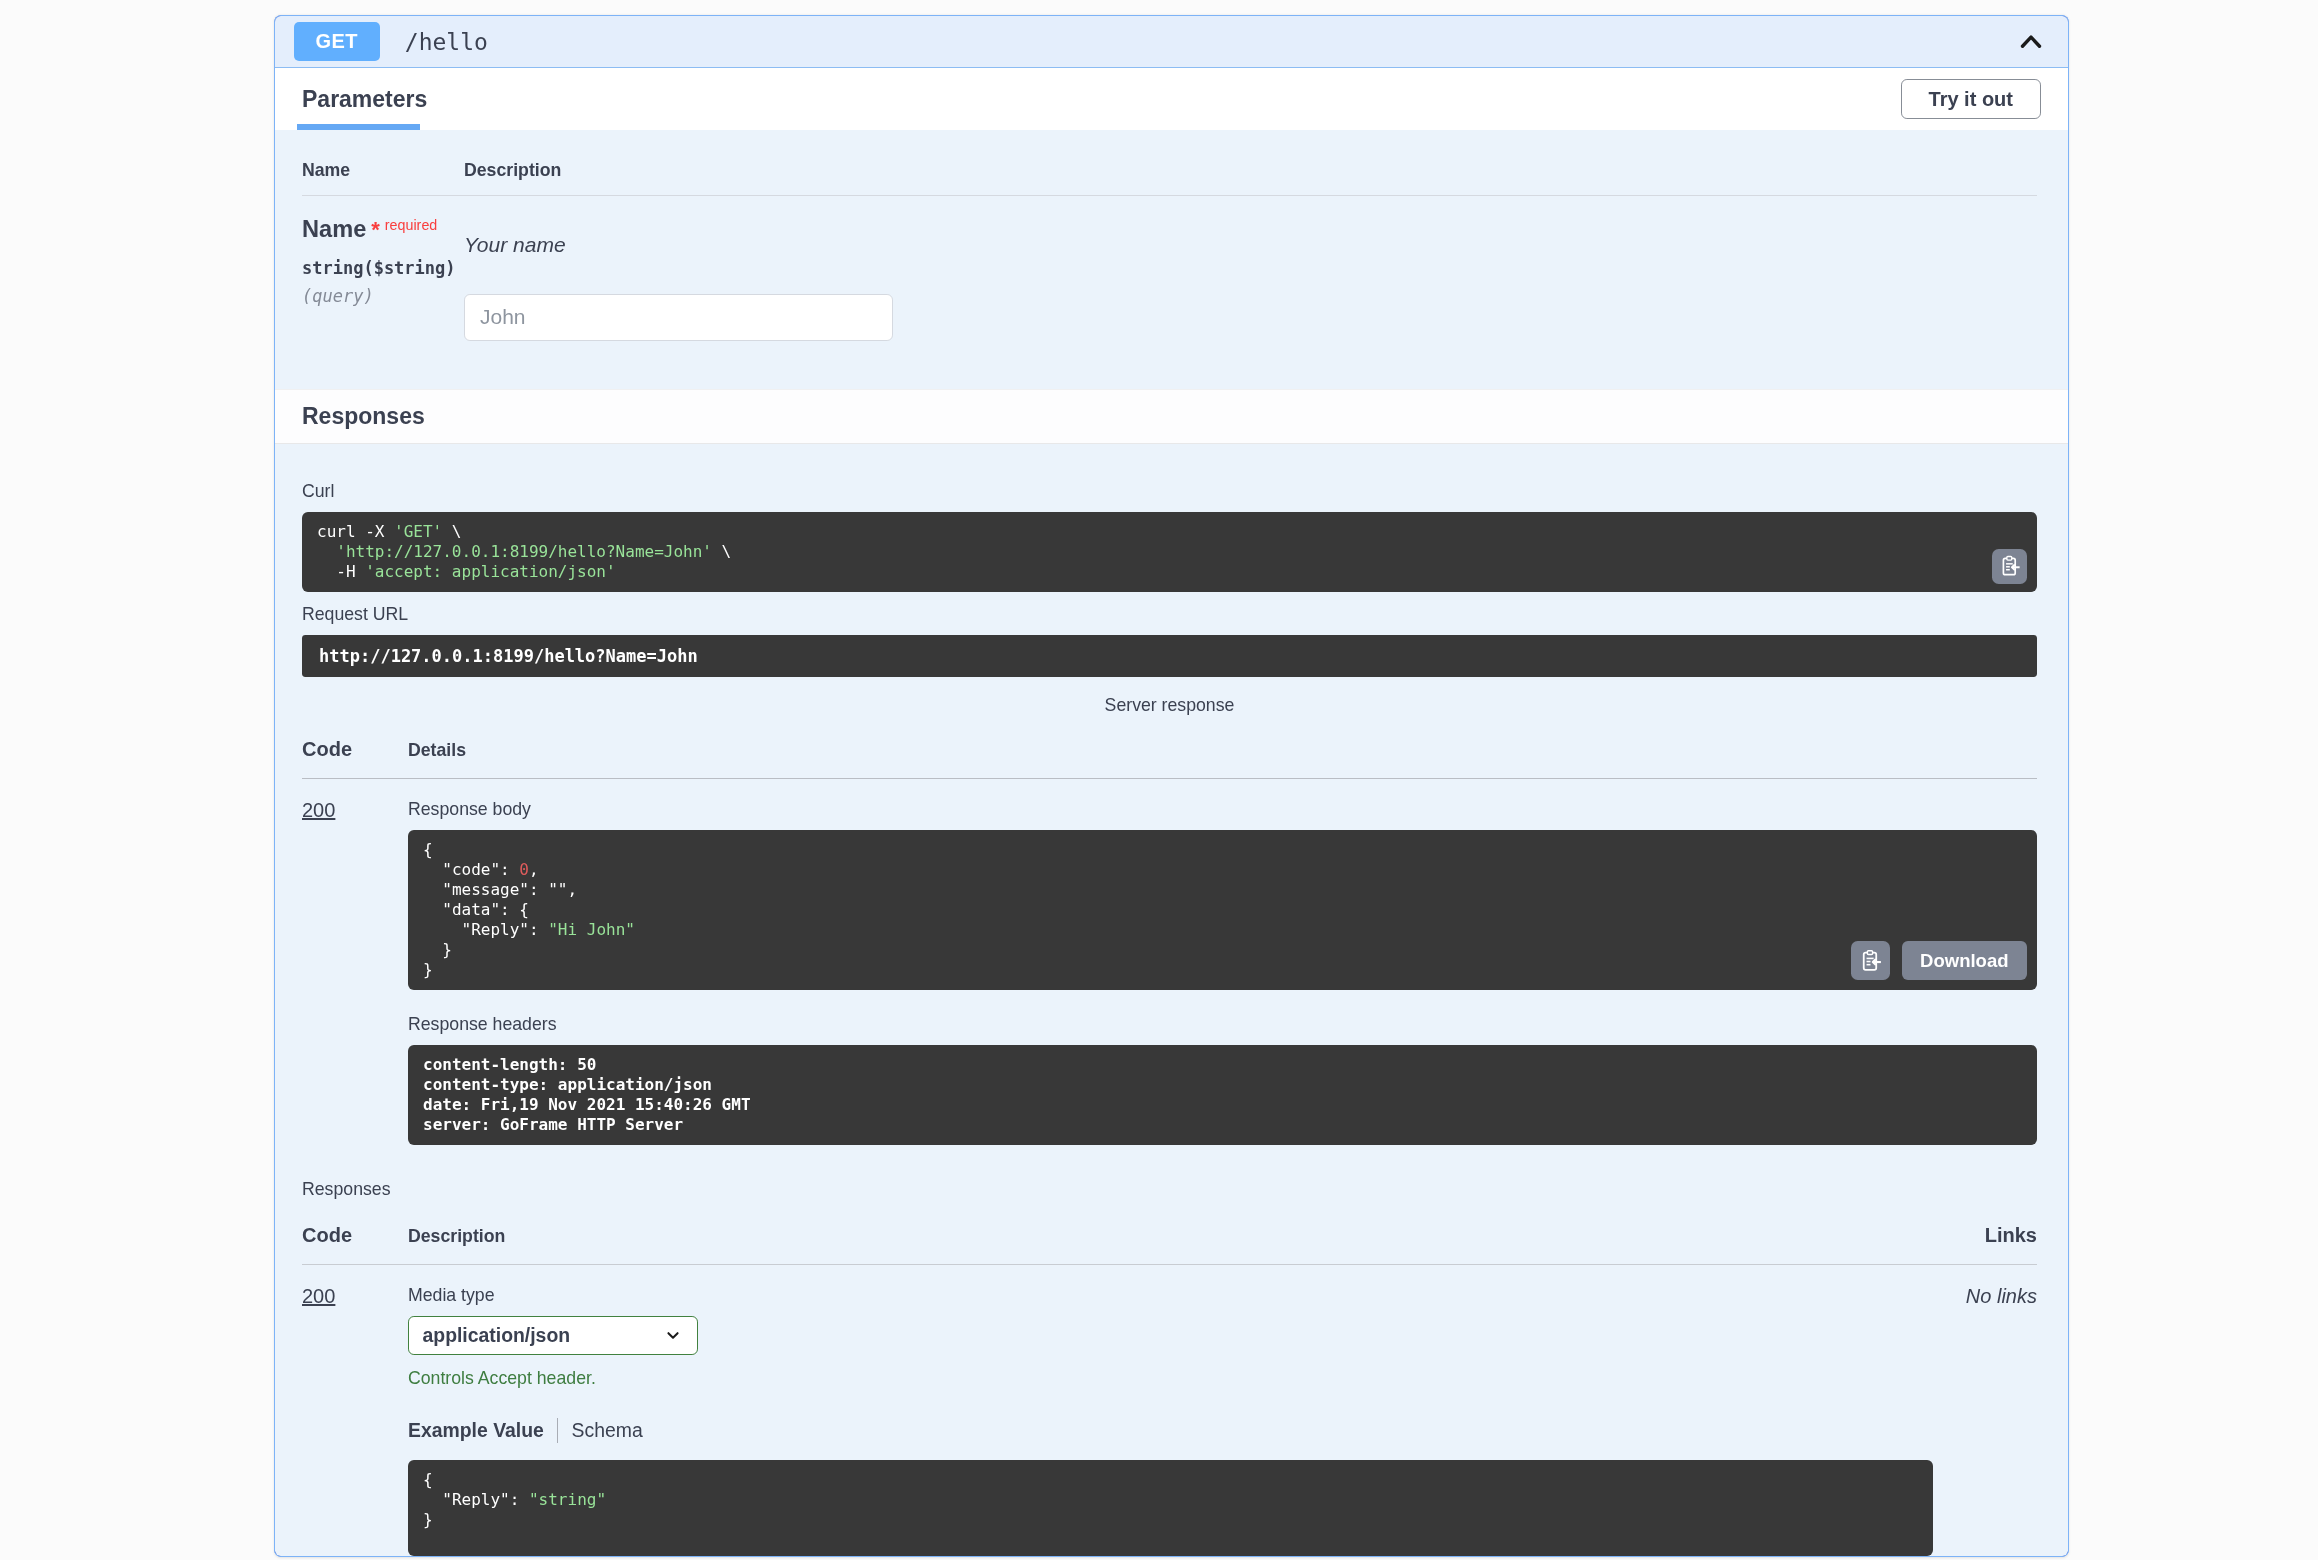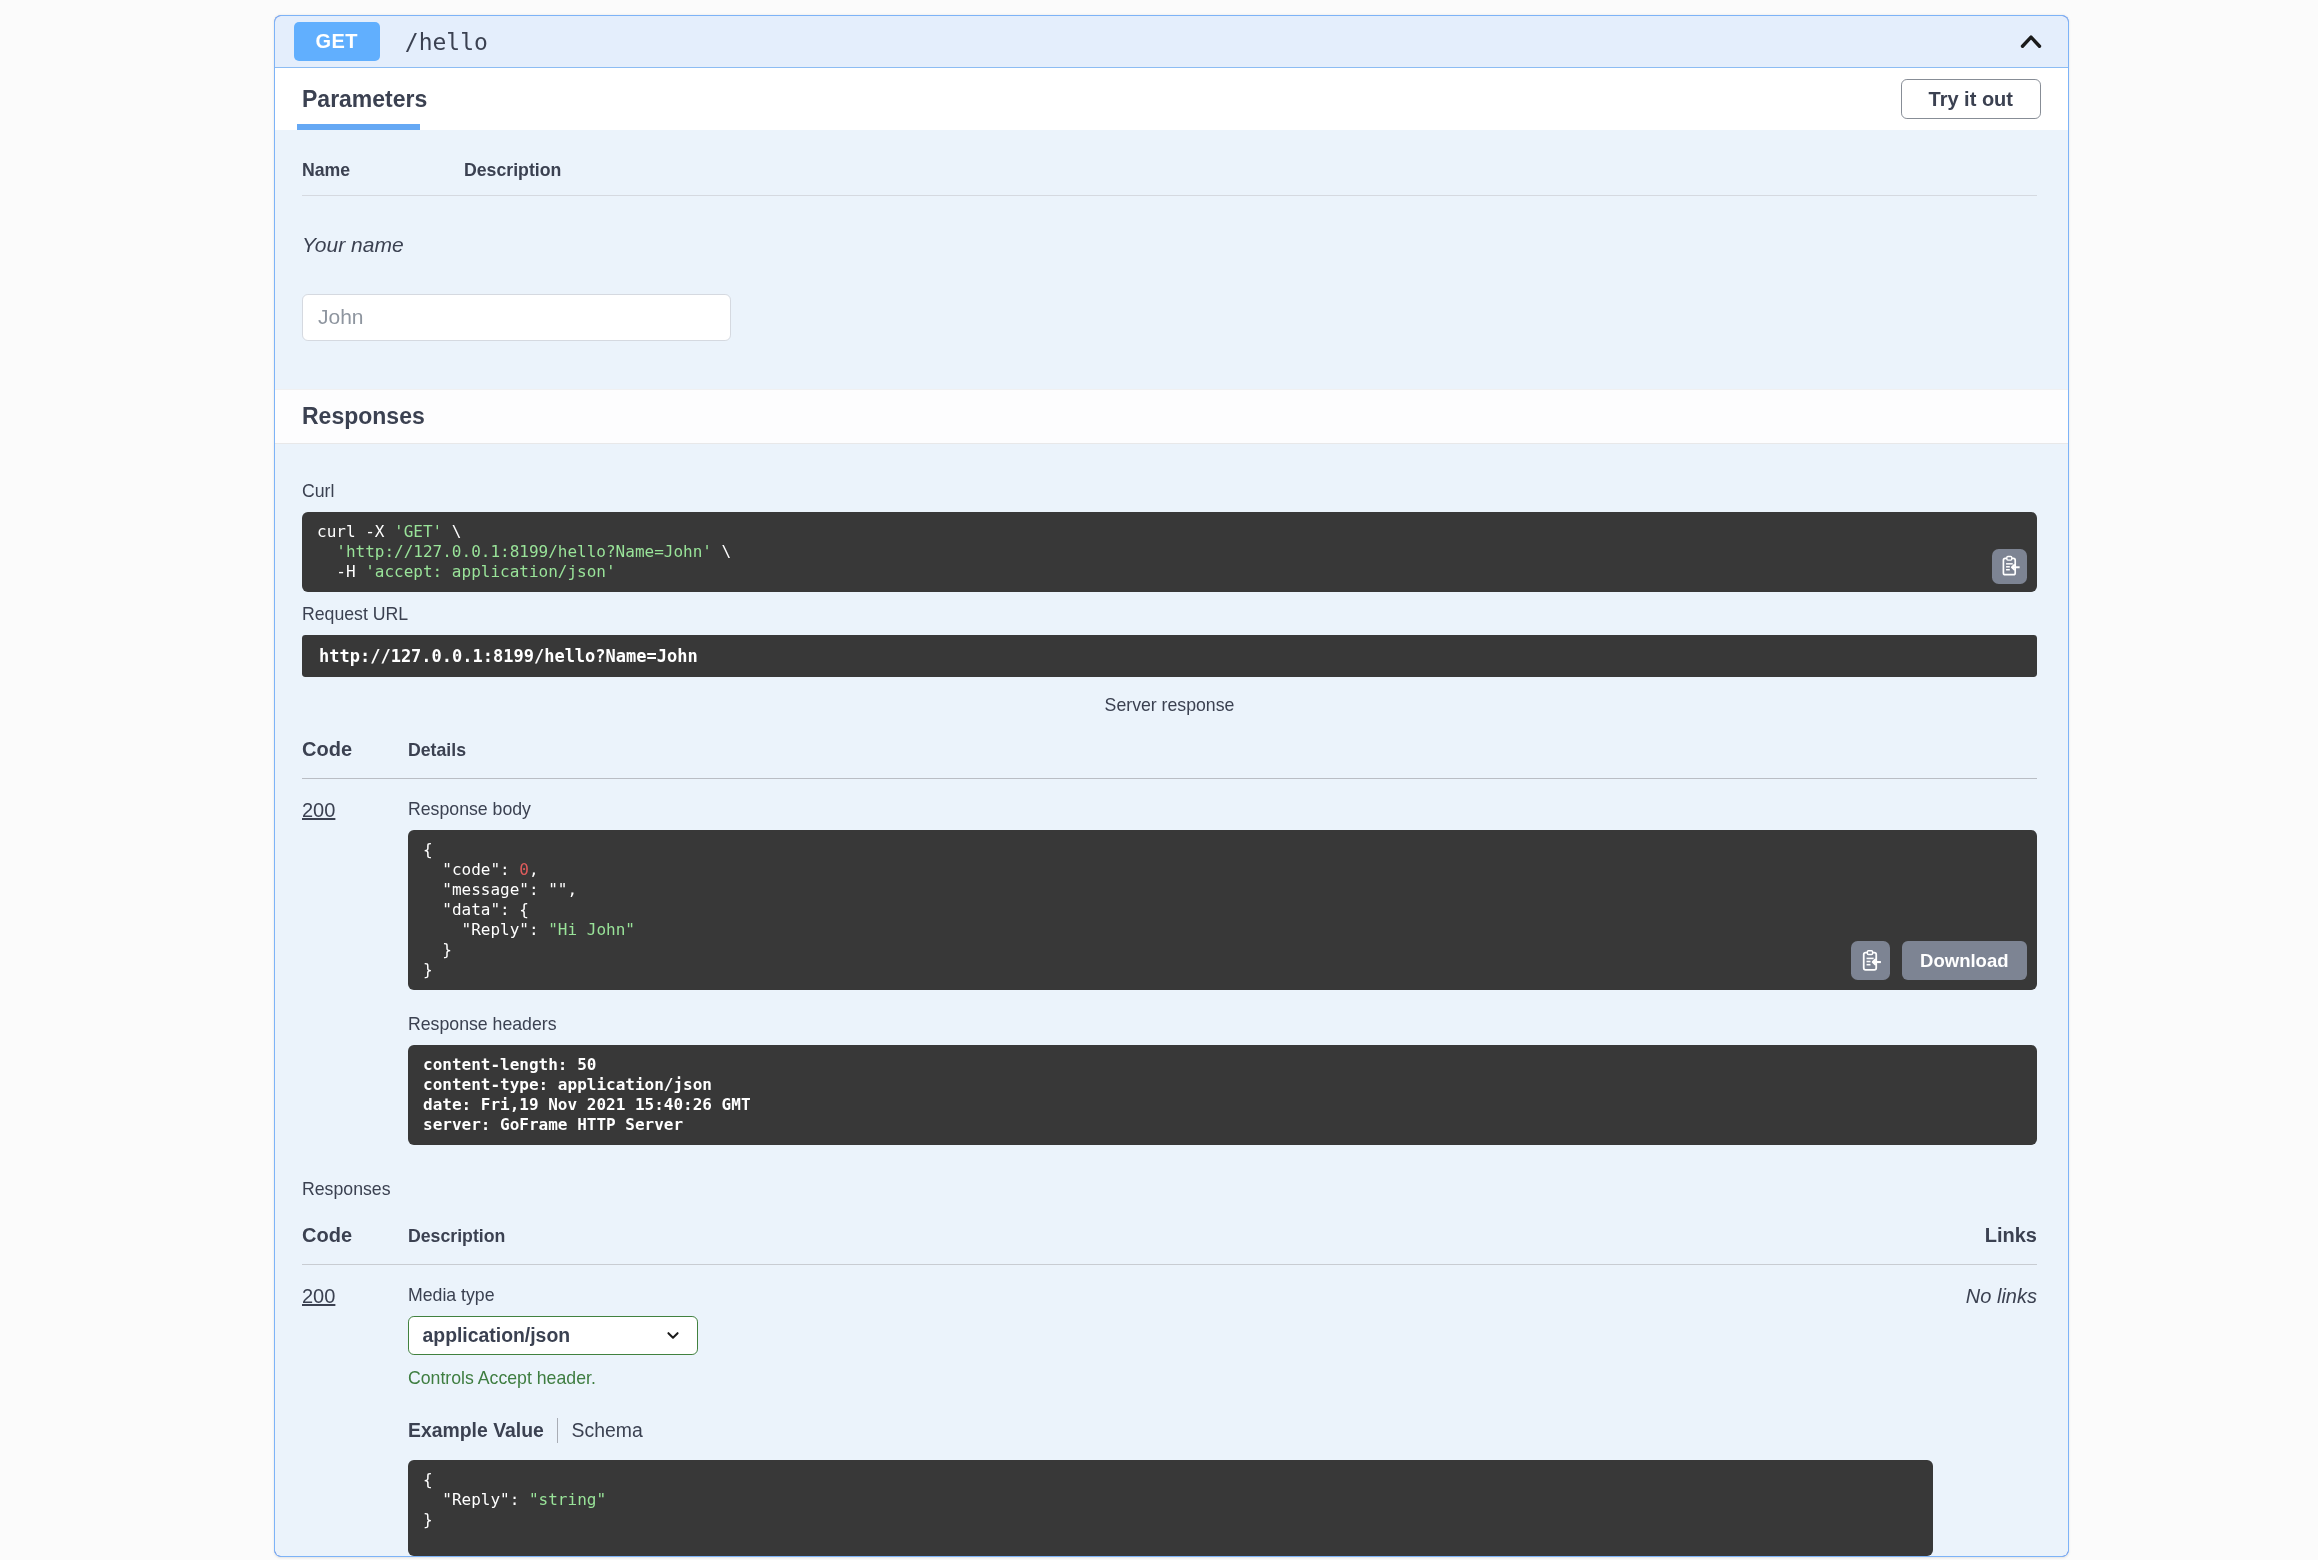--- a/index.html
+++ b/index.html
@@ -154,20 +154,27 @@
     <button class="tryout-btn">Try it out</button>
   </div>
 
   <div class="params-area">
     <div class="param-table-head">
       <span class="col-name">Name</span>
       <span>Description</span>
     </div>
     <hr class="divider">
     <div class="param-row">
+      <div class="param-left">
+        <div>
+          <span class="param-name">Name</span><span class="req-star">*</span><span class="req-label">required</span>
+        </div>
+        <div class="param-type">string($string)</div>
+        <div class="param-in">(query)</div>
+      </div>
       <div>
         <div class="param-desc">Your name</div>
         <input class="param-input" type="text" placeholder="John" style="">
       </div>
     </div>
   </div>
 
   <div class="section-band">
     <span>Responses</span>
   </div>

